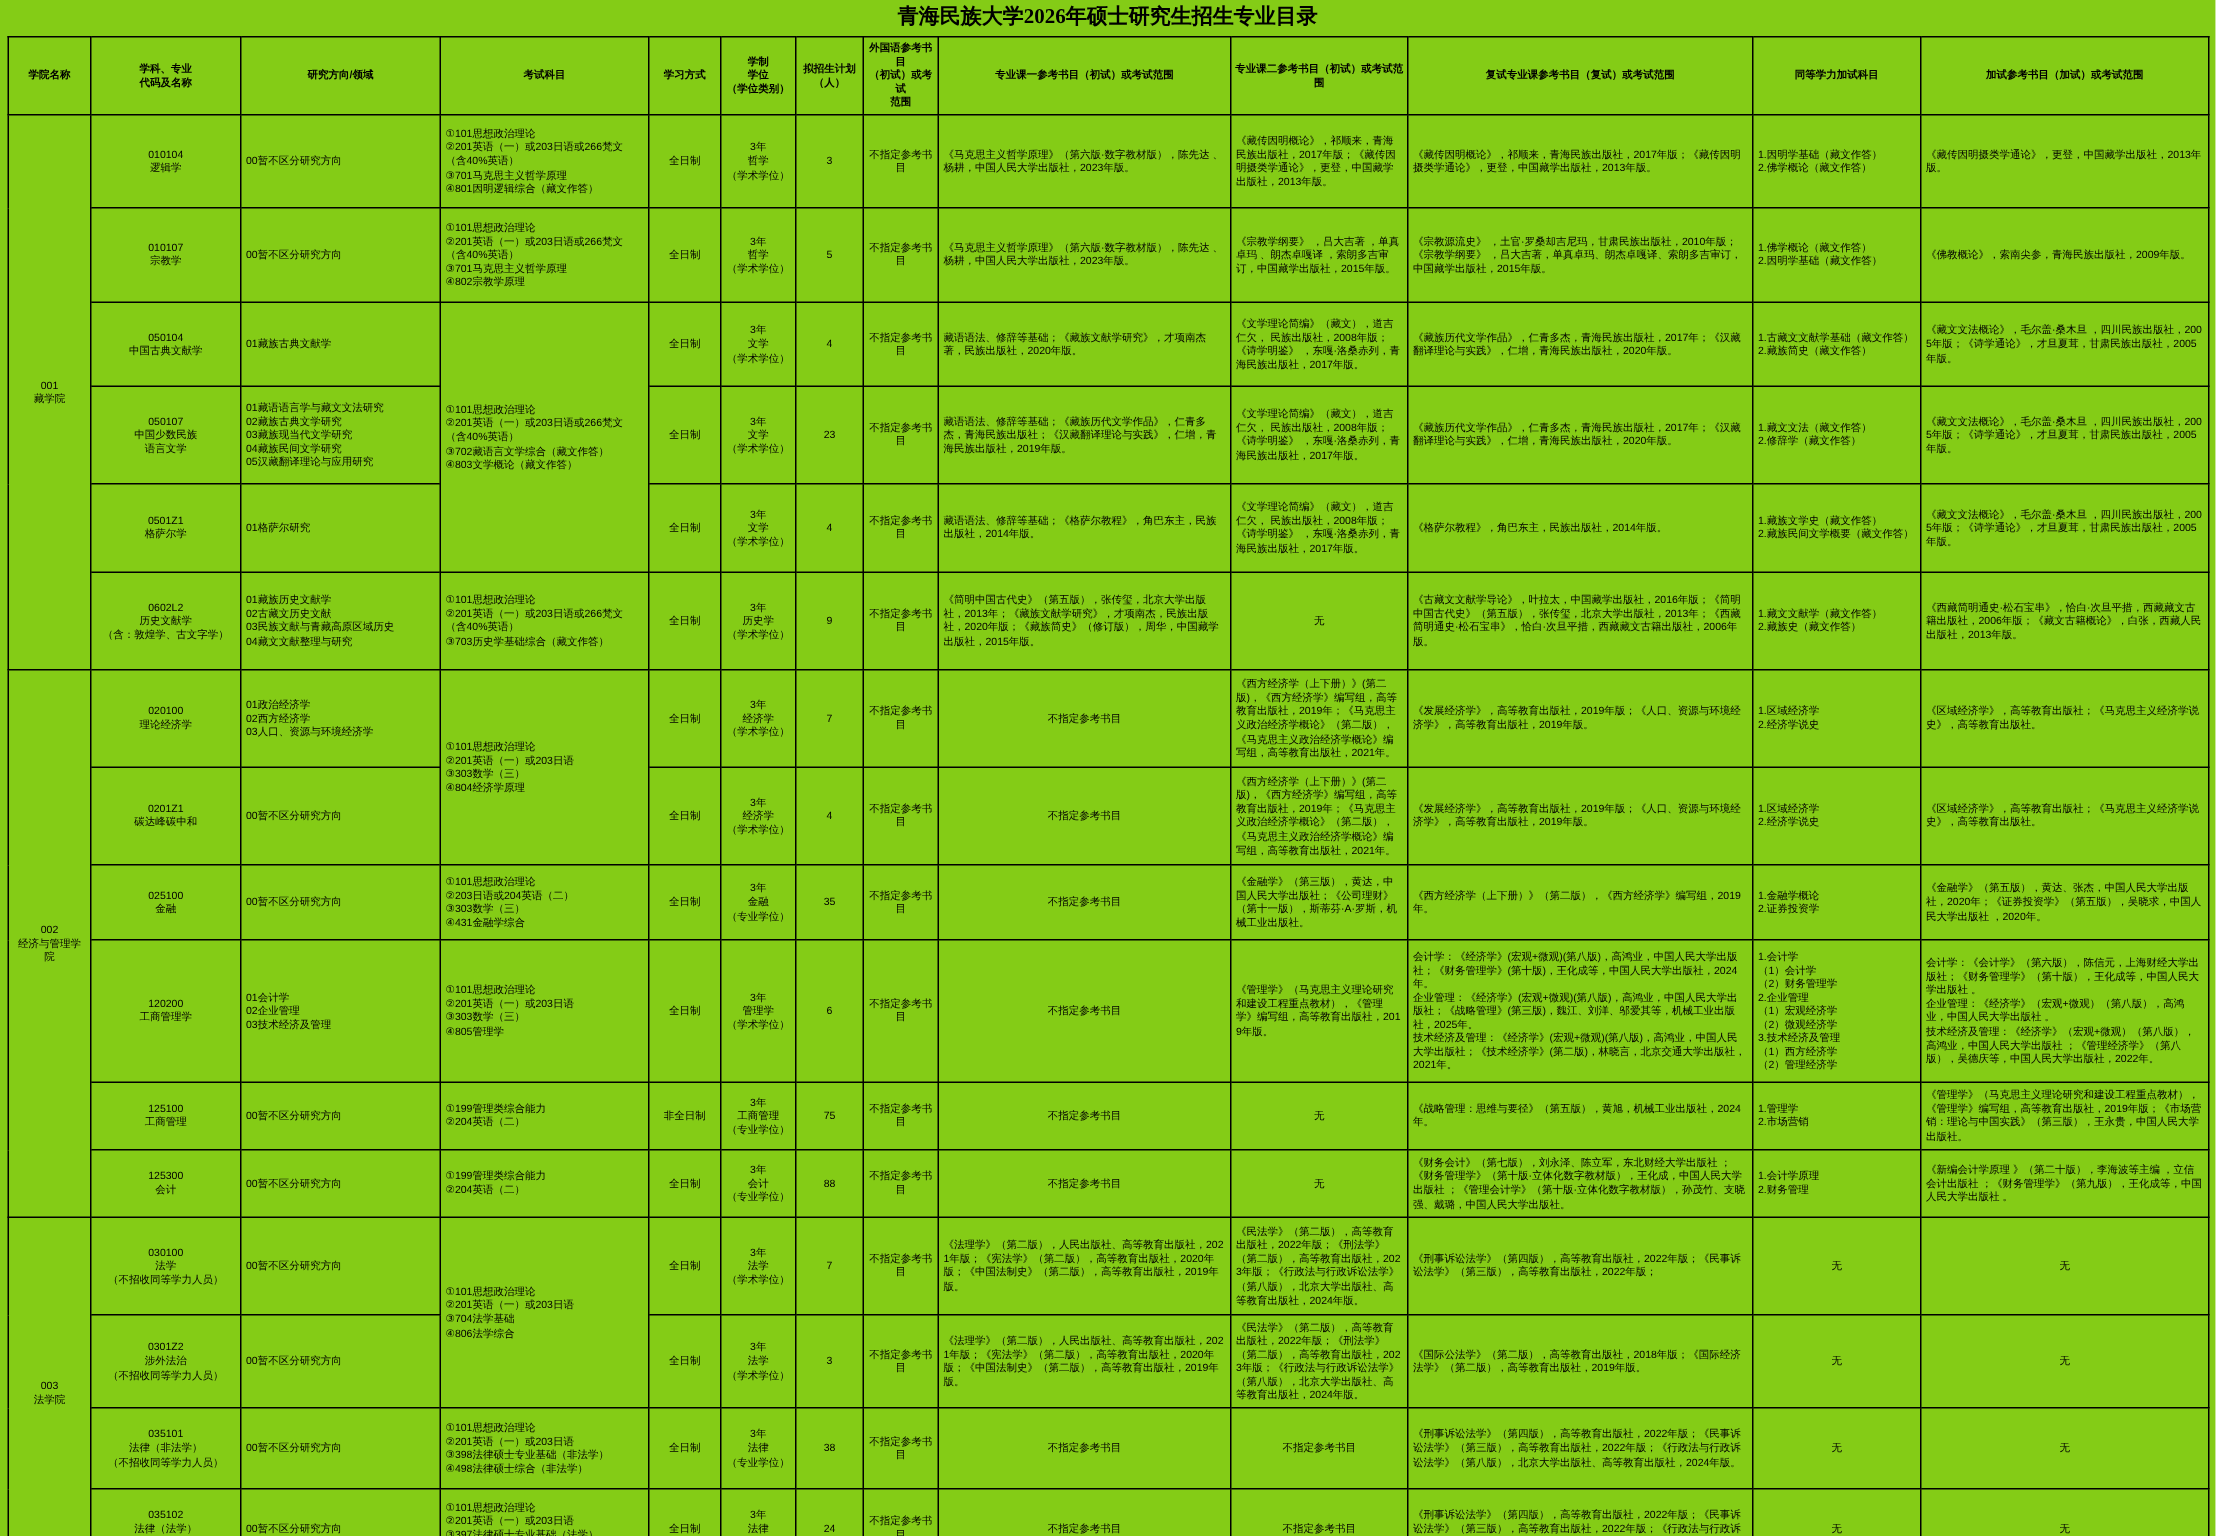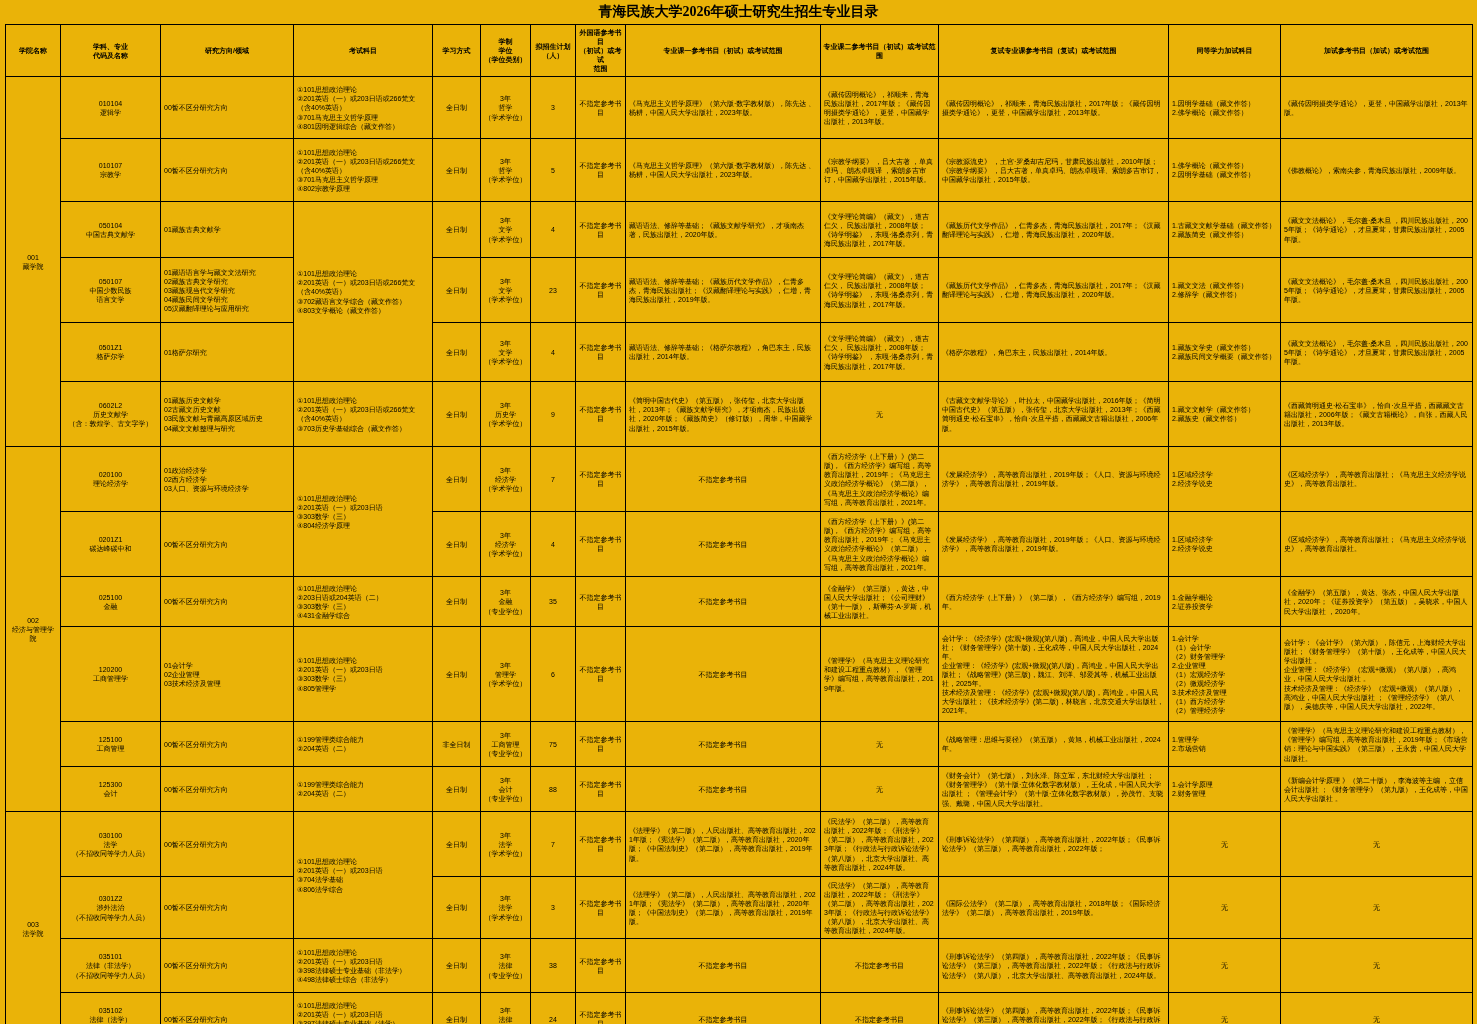--- a/index.html
+++ b/index.html
@@ -1,17 +1,17 @@
 <!DOCTYPE html>
 <html><head>
 <meta charset="utf-8">
 <style>
   html,body{margin:0;padding:0;background:#fff;}
   body{font-family:"Liberation Sans","DejaVu Sans",sans-serif;color:#000;}
-  .page{width:1477px;height:1024px;overflow:hidden;background:#eab308;}
+  .page{width:1477px;height:1024px;overflow:hidden;background:#84cc16;}
   .title{font-size:14px;font-weight:bold;text-align:center;margin:3px 0 3px 0;line-height:18px;font-family:"Liberation Serif","DejaVu Serif",serif;}
   table{border-collapse:collapse;table-layout:fixed;width:1467px;margin:0 5px;}
   th,td{border:1px solid #000;font-size:7px;line-height:1.3;padding:1px 3px;vertical-align:middle;white-space:pre-line;word-break:break-all;}
   th{font-weight:bold;text-align:center;padding:3px 2px;}
   td.c{text-align:center;}
   td.l{text-align:left;}
 </style>
 </head>
 <body>
 

